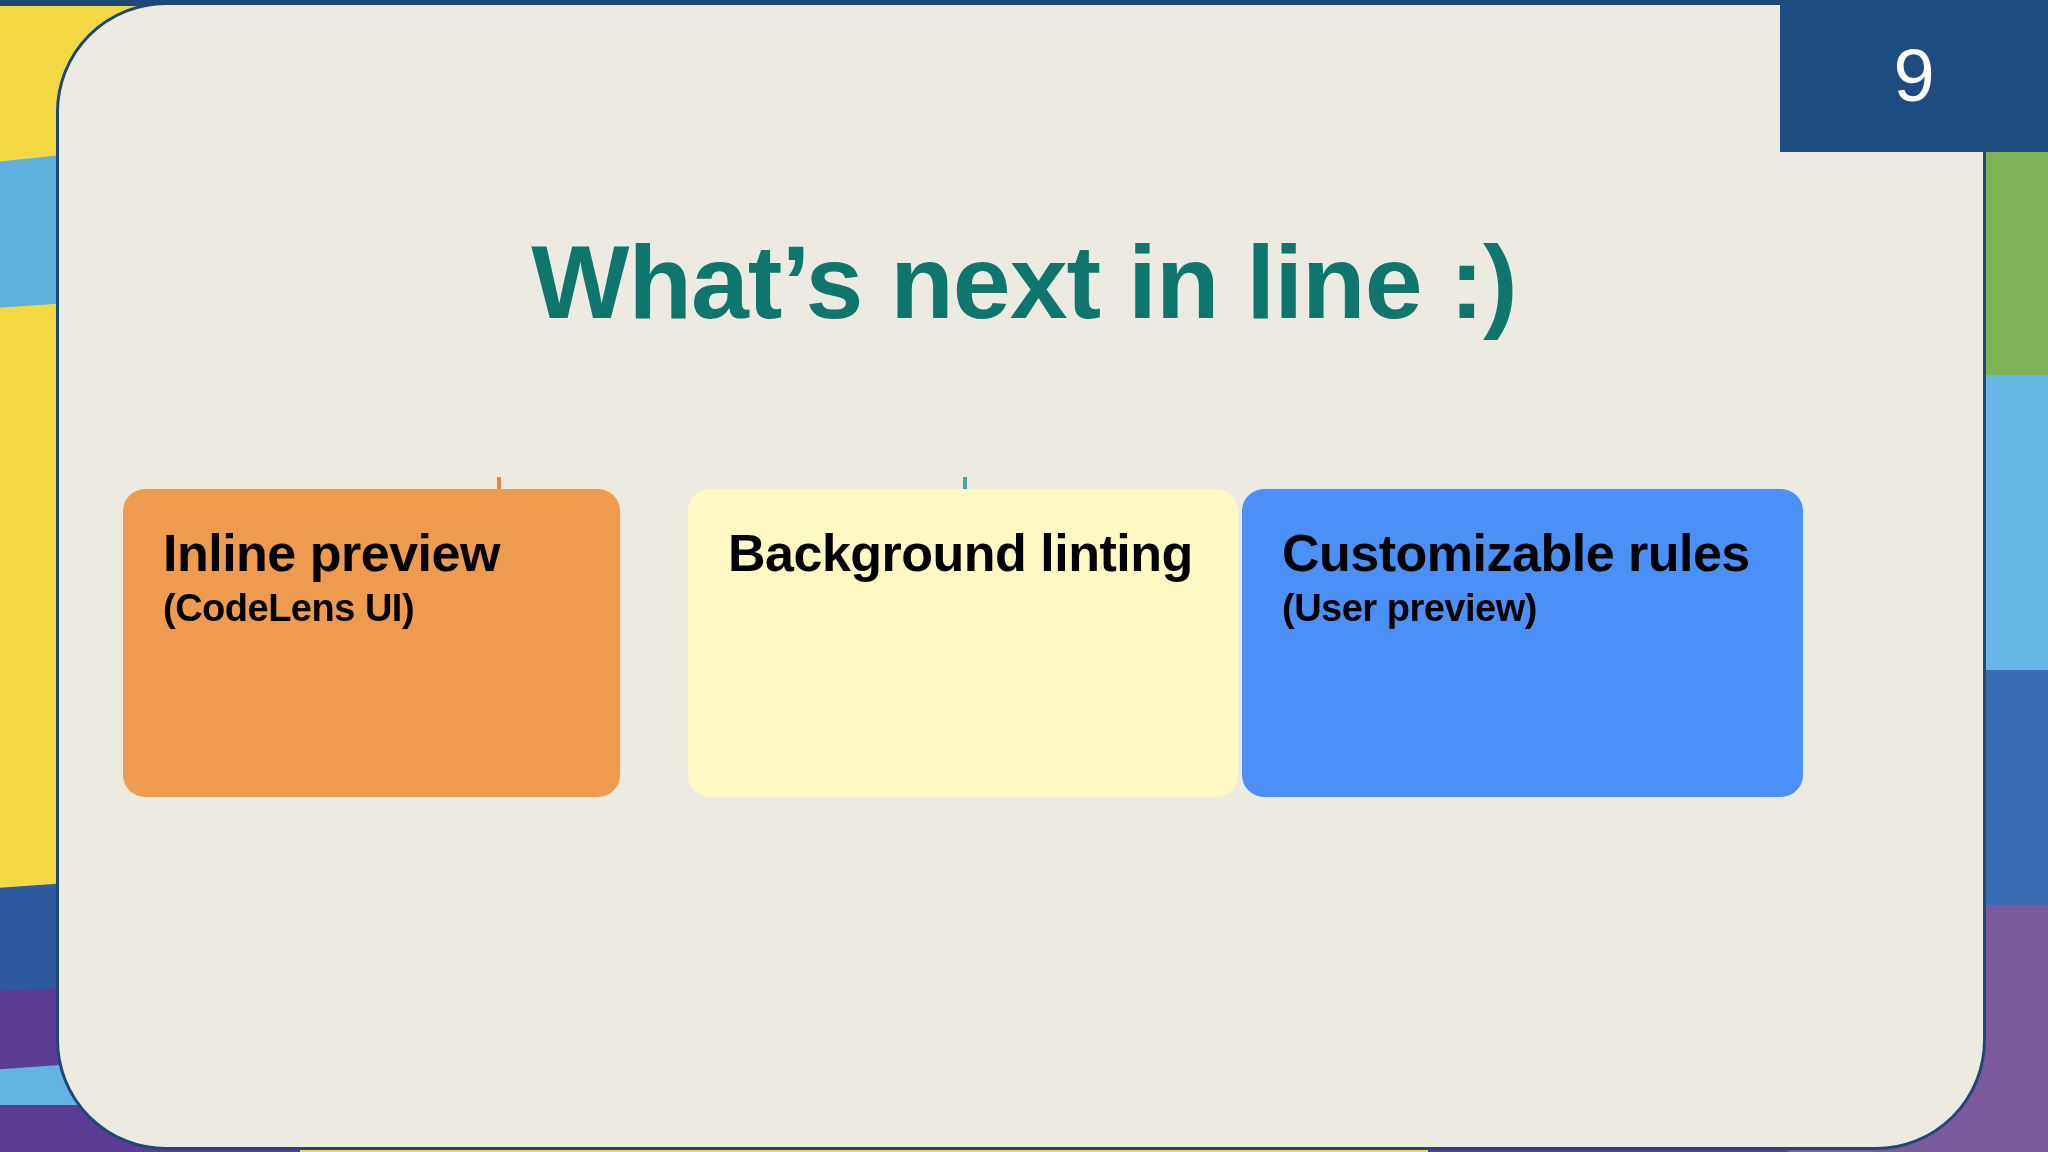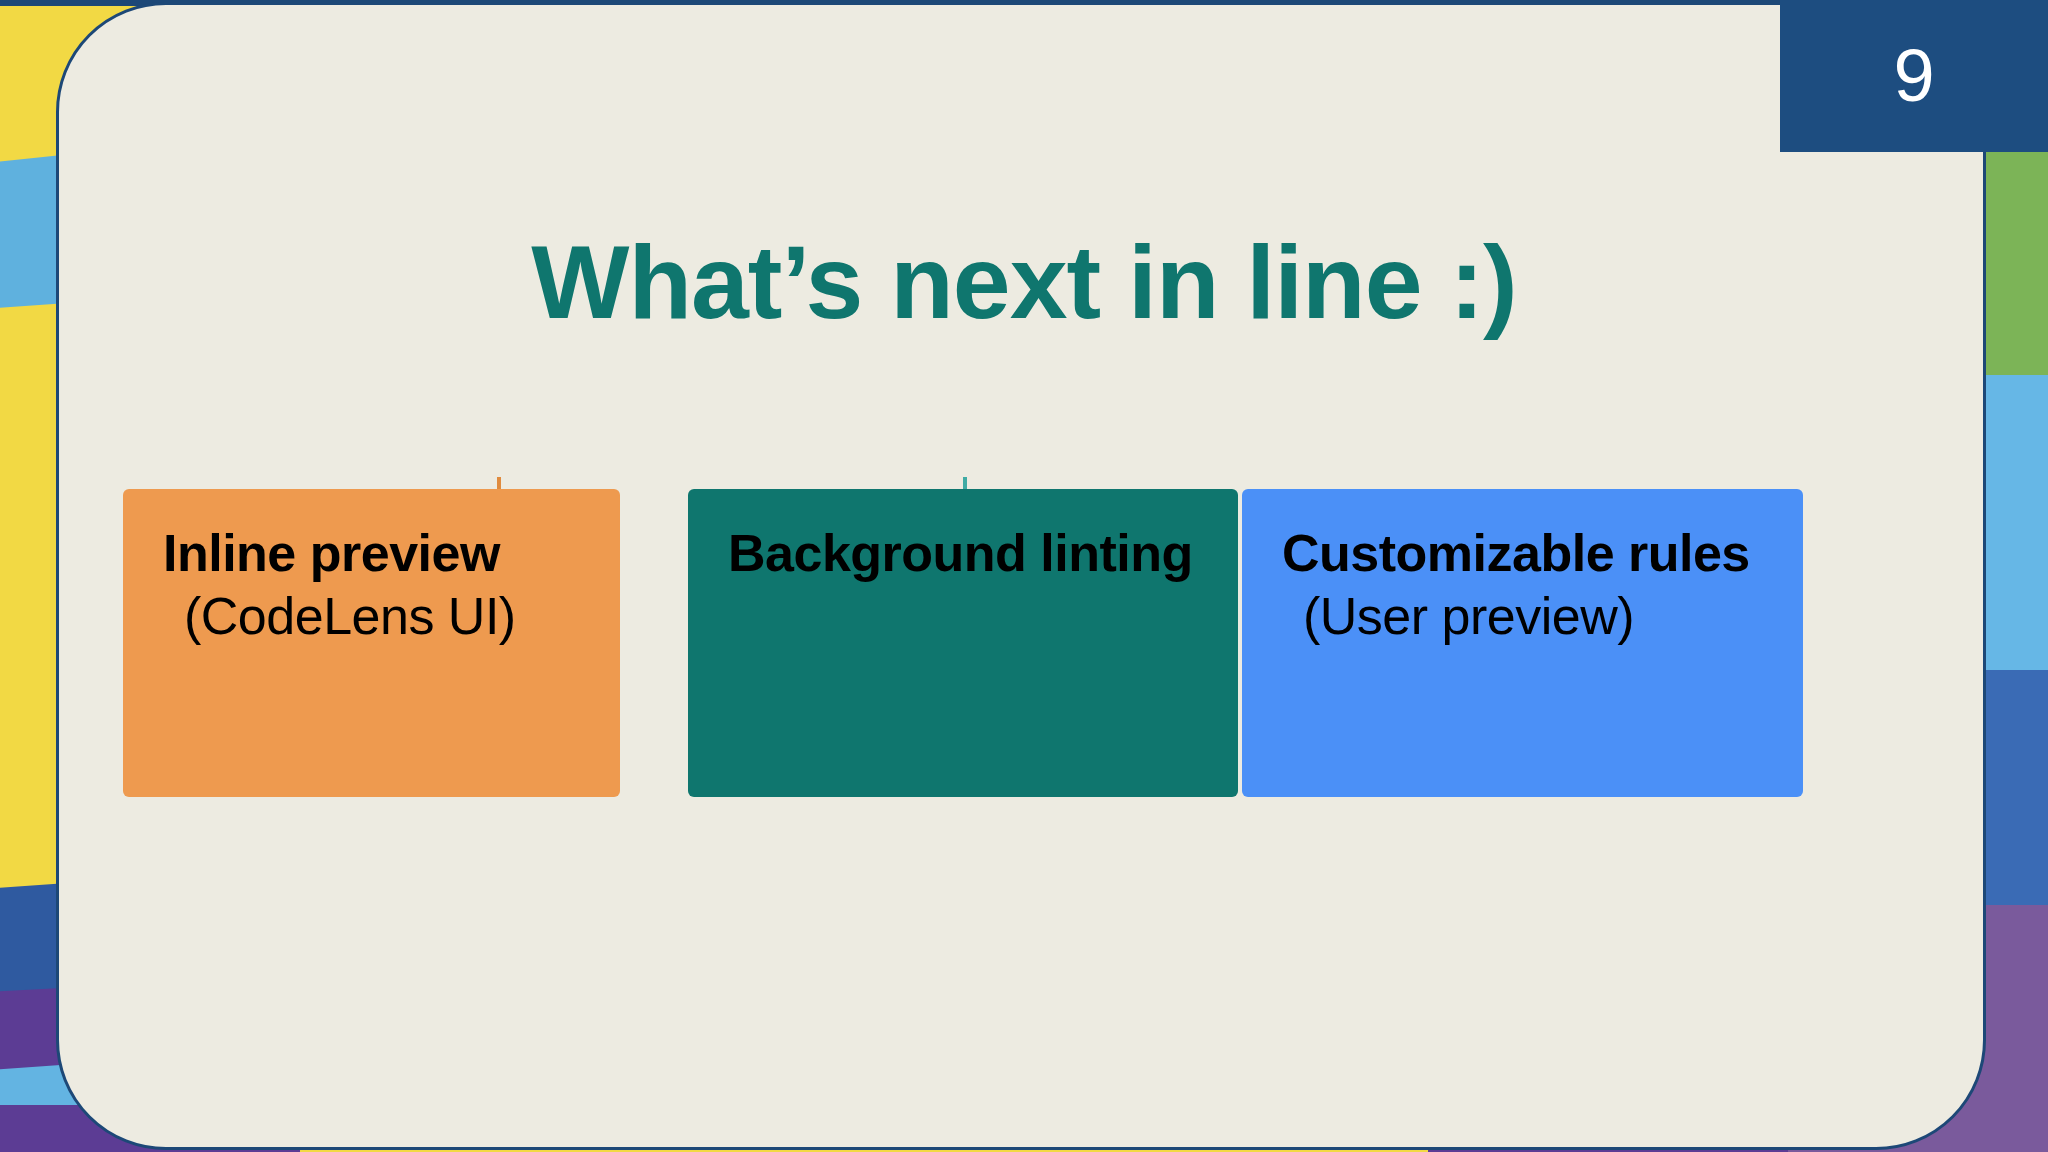--- a/index.html
+++ b/index.html
@@ -148,44 +148,43 @@
     left: 123px;
     top: 489px;
     width: 1740px;
     height: 308px;
     z-index: 6;
   }
   .fbox {
     position: absolute;
     top: 0;
     height: 308px;
-    border-radius: 6px;
+    border-radius: 22px;
     box-sizing: border-box;
     padding: 34px 40px 0 40px;
     color: #000000;
     overflow: hidden;
   }
   .fbox .headline {
     font-size: 52px;
     font-weight: bold;
     line-height: 1.18;
     letter-spacing: -0.5px;
     white-space: pre-line;
   }
   .fbox .sub {
-    font-size: 52px;
-    font-weight: normal;
+    font-size: 38px;
+    font-weight: bold;
     line-height: 1.18;
     letter-spacing: -0.5px;
     margin-top: 2px;
-    margin-left: 21px;
   }
 
   .fbox-1 { left: 0px;    width: 497px; background: #ee9a4f; }
-  .fbox-2 { left: 565px;  width: 550px; background: #0f766e; }
+  .fbox-2 { left: 565px;  width: 550px; background: #fef9c3; }
   .fbox-3 { left: 1119px; width: 561px; background: #4b90f7; }
 
   
   .nub {
     position: absolute;
     width: 4px;
     height: 14px;
     z-index: 6;
   }
   .nub-1 { left: 497px; top: 477px; background: #e08b3e; }

